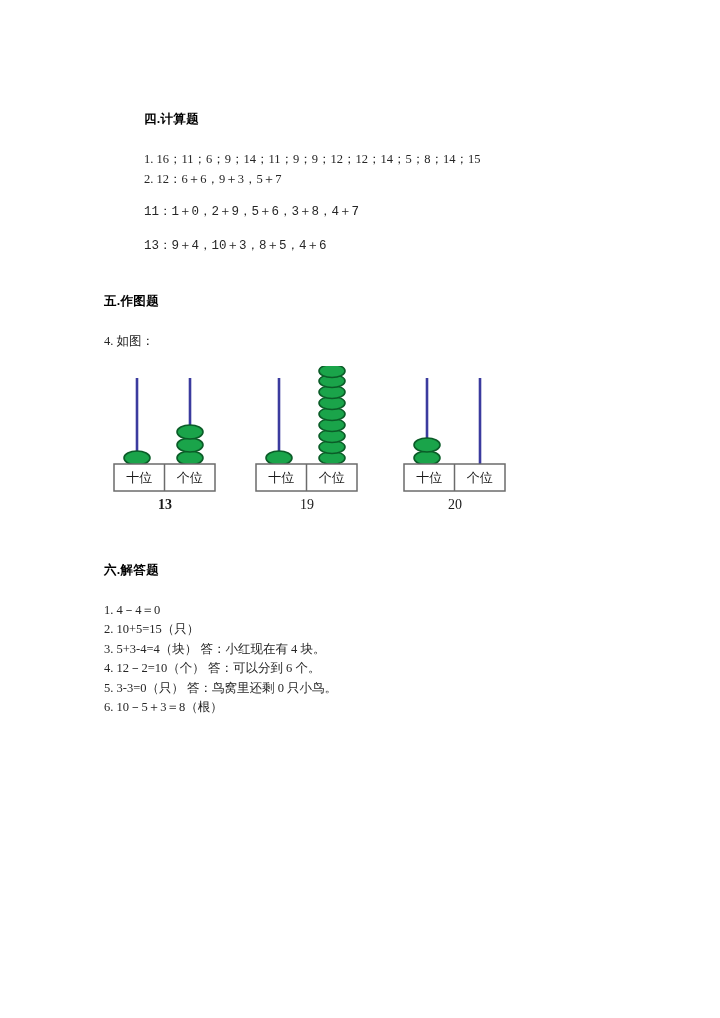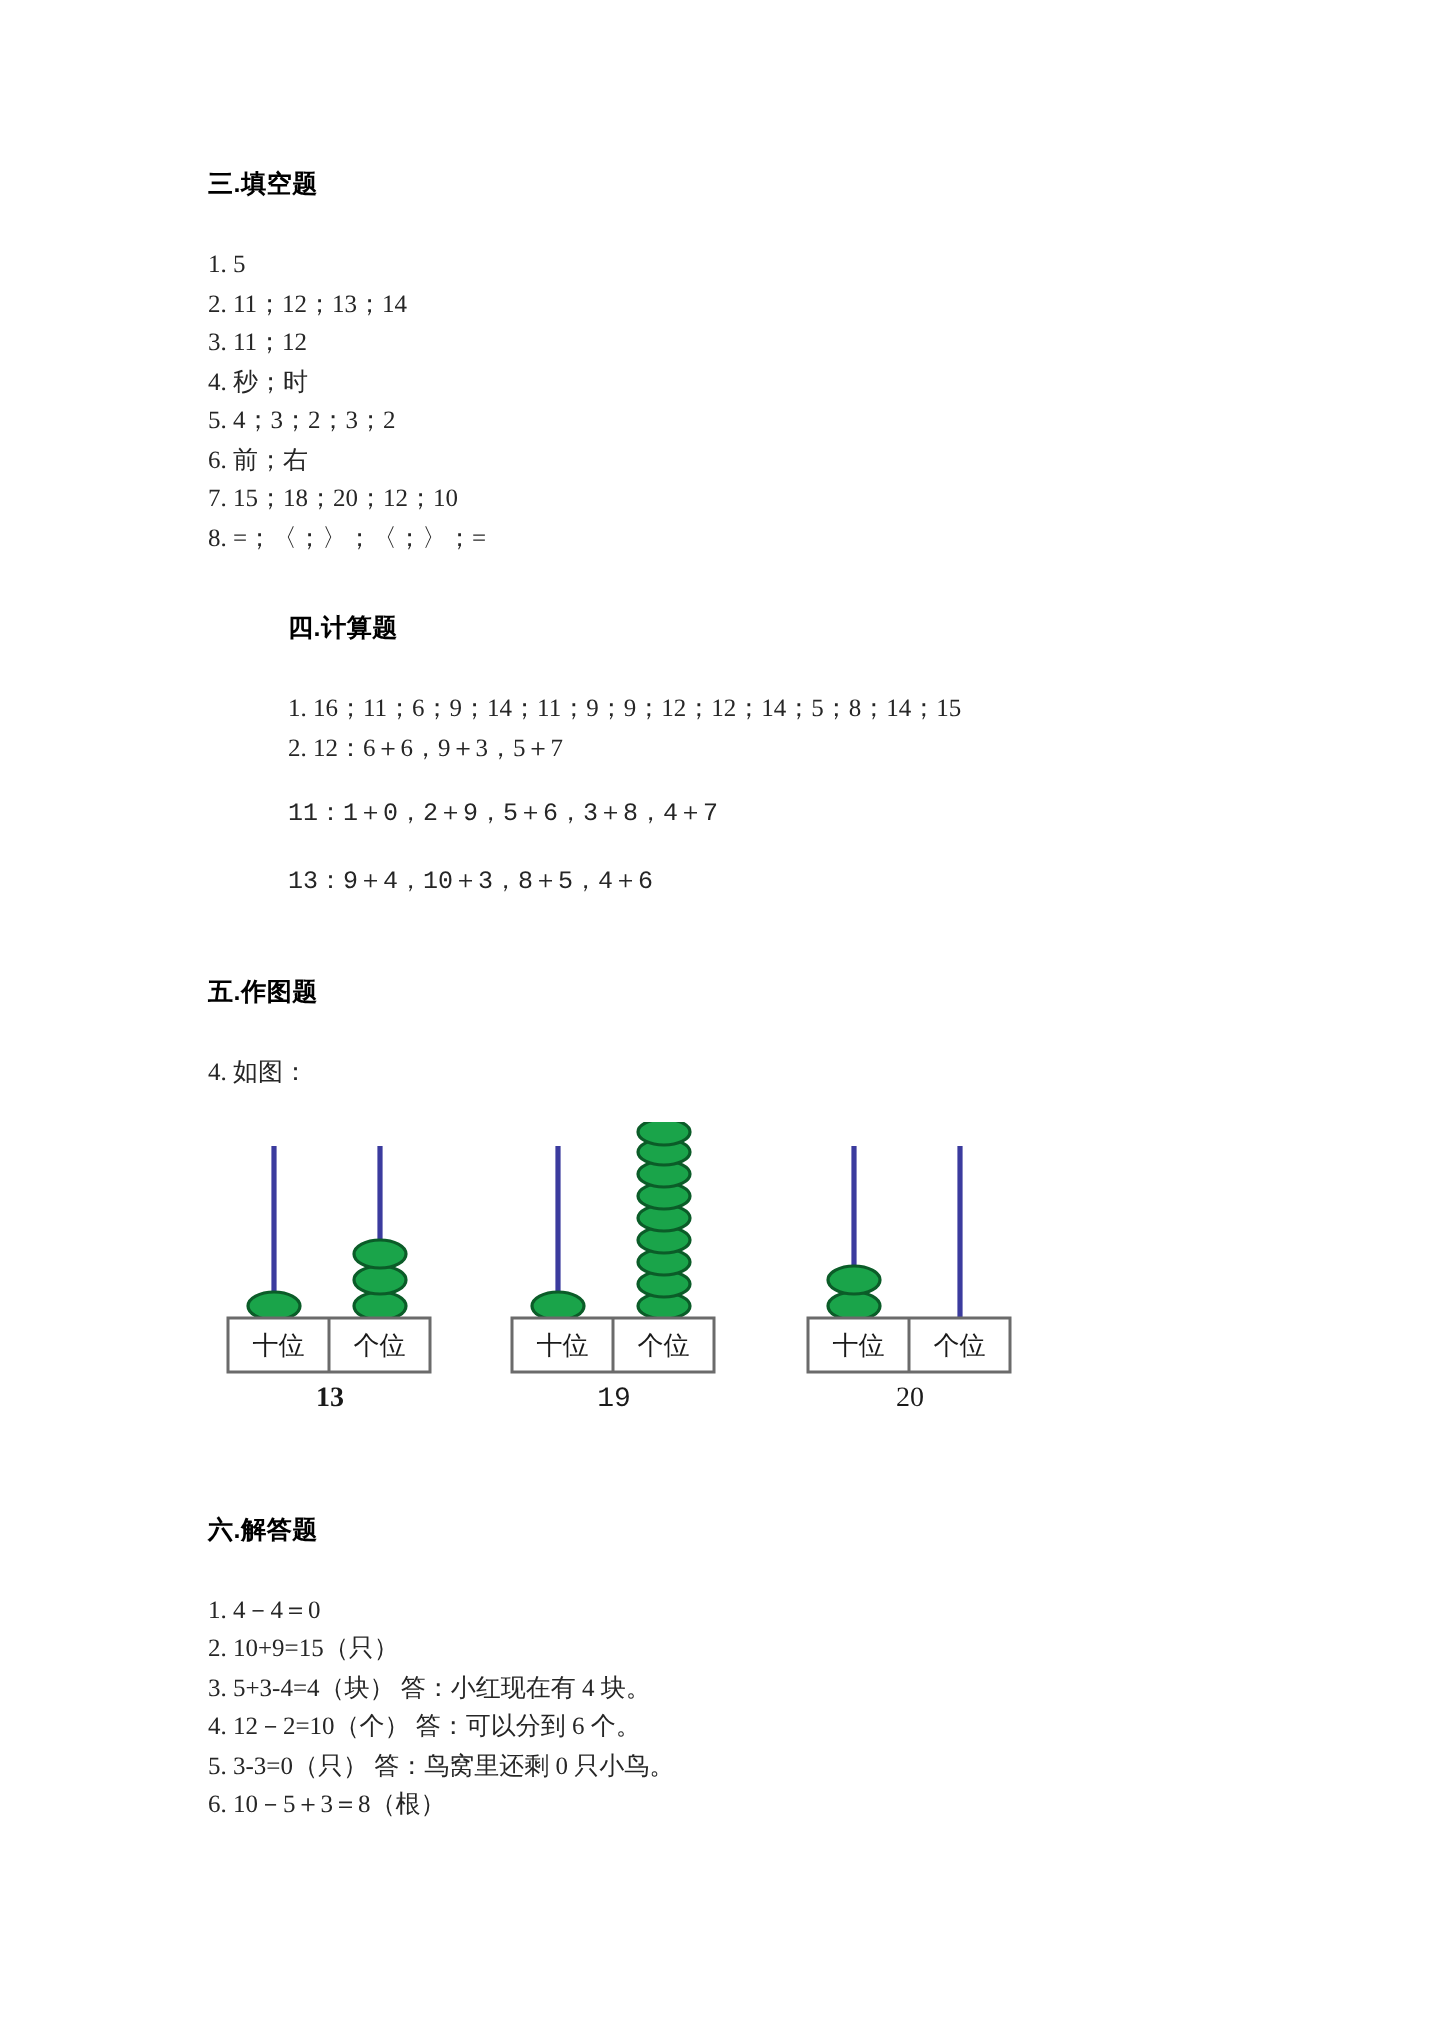--- a/index.html
+++ b/index.html
@@ -73,32 +73,20 @@
     color: #1a1a1a;
     font-family: "Liberation Serif", "DejaVu Serif", serif;
   }
 </style>
 </head>
 <body>
 
 <div class="page">
   <div class="content">
 
-    <div class="block" style="margin-top:0;">
-      <div class="section-heading">三.填空题</div>
-      <div class="gap-md"></div>
-      <div class="ans-line">1. 5</div>
-      <div class="ans-line">2. 11；12；13；14</div>
-      <div class="ans-line">3. 11；12</div>
-      <div class="ans-line">4. 秒；时</div>
-      <div class="ans-line">5. 4；3；2；3；2</div>
-      <div class="ans-line">6. 前；右</div>
-      <div class="ans-line">7. 15；18；20；12；10</div>
-      <div class="ans-line">8.    =；〈；〉；〈；〉；=</div>
-    </div>
 
     <div class="block" style="margin-top:27px;margin-left:40px;">
       <div class="section-heading">四.计算题</div>
       <div class="gap-md"></div>
       <div class="ans-line">1. 16；11；6；9；14；11；9；9；12；12；14；5；8；14；15</div>
       <div class="ans-line">2. 12：6＋6，9＋3，5＋7</div>
       <div class="ans-line spaced">11：1＋0，2＋9，5＋6，3＋8，4＋7</div>
       <div class="ans-line spaced">13：9＋4，10＋3，8＋5，4＋6</div>
     </div>
 
@@ -157,21 +145,21 @@
             </g>
             <g>
               <rect x="4" y="98" width="101" height="27" fill="#ffffff" stroke="#6b6b6b" stroke-width="1.5"></rect>
               <line x1="54.5" y1="98" x2="54.5" y2="125" stroke="#6b6b6b" stroke-width="1.5"></line>
             </g>
           </svg>
           <div style="position:absolute;left:4px;top:101px;width:101px;display:flex;">
             <div style="flex:1;text-align:center;font-size:13px;line-height:21px;font-family:'Liberation Serif',serif;color:#1a1a1a;">十位</div>
             <div style="flex:1;text-align:center;font-size:13px;line-height:21px;font-family:'Liberation Serif',serif;color:#1a1a1a;">个位</div>
           </div>
-          <div class="caption" style="width:110px;font-family:Liberation Mono, monospace;">19</div>
+          <div class="caption" style="width:110px;">19</div>
         </div>
 
         <div class="abacus" style="left:296px;">
           <svg width="110" height="130" viewBox="0 0 110 130">
             <line x1="27" y1="12" x2="27" y2="98" stroke="#3b3b9e" stroke-width="2.6"></line>
             <line x1="80" y1="12" x2="80" y2="98" stroke="#3b3b9e" stroke-width="2.6"></line>
             <g>
               <ellipse cx="27" cy="92" rx="13" ry="7" fill="#1aa44a" stroke="#0b5c28" stroke-width="1.6"></ellipse>
               <ellipse cx="27" cy="79" rx="13" ry="7" fill="#1aa44a" stroke="#0b5c28" stroke-width="1.6"></ellipse>
             </g>
@@ -188,21 +176,21 @@
           <div class="caption" style="width:110px;">20</div>
         </div>
 
       </div>
     </div>
 
     <div class="block" style="margin-top:36px;">
       <div class="section-heading">六.解答题</div>
       <div class="gap-md"></div>
       <div class="ans-line">1. 4－4＝0</div>
-      <div class="ans-line">2. 10+9=15（只）</div>
+      <div class="ans-line">2. 10+5=15（只）</div>
       <div class="ans-line">3. 5+3-4=4（块）  答：小红现在有 4 块。</div>
       <div class="ans-line">4. 12－2=10（个）        答：可以分到 6 个。</div>
       <div class="ans-line">5. 3-3=0（只）  答：鸟窝里还剩 0 只小鸟。</div>
       <div class="ans-line">6. 10－5＋3＝8（根）</div>
     </div>
 
   </div>
 </div>
 
 </body></html>

